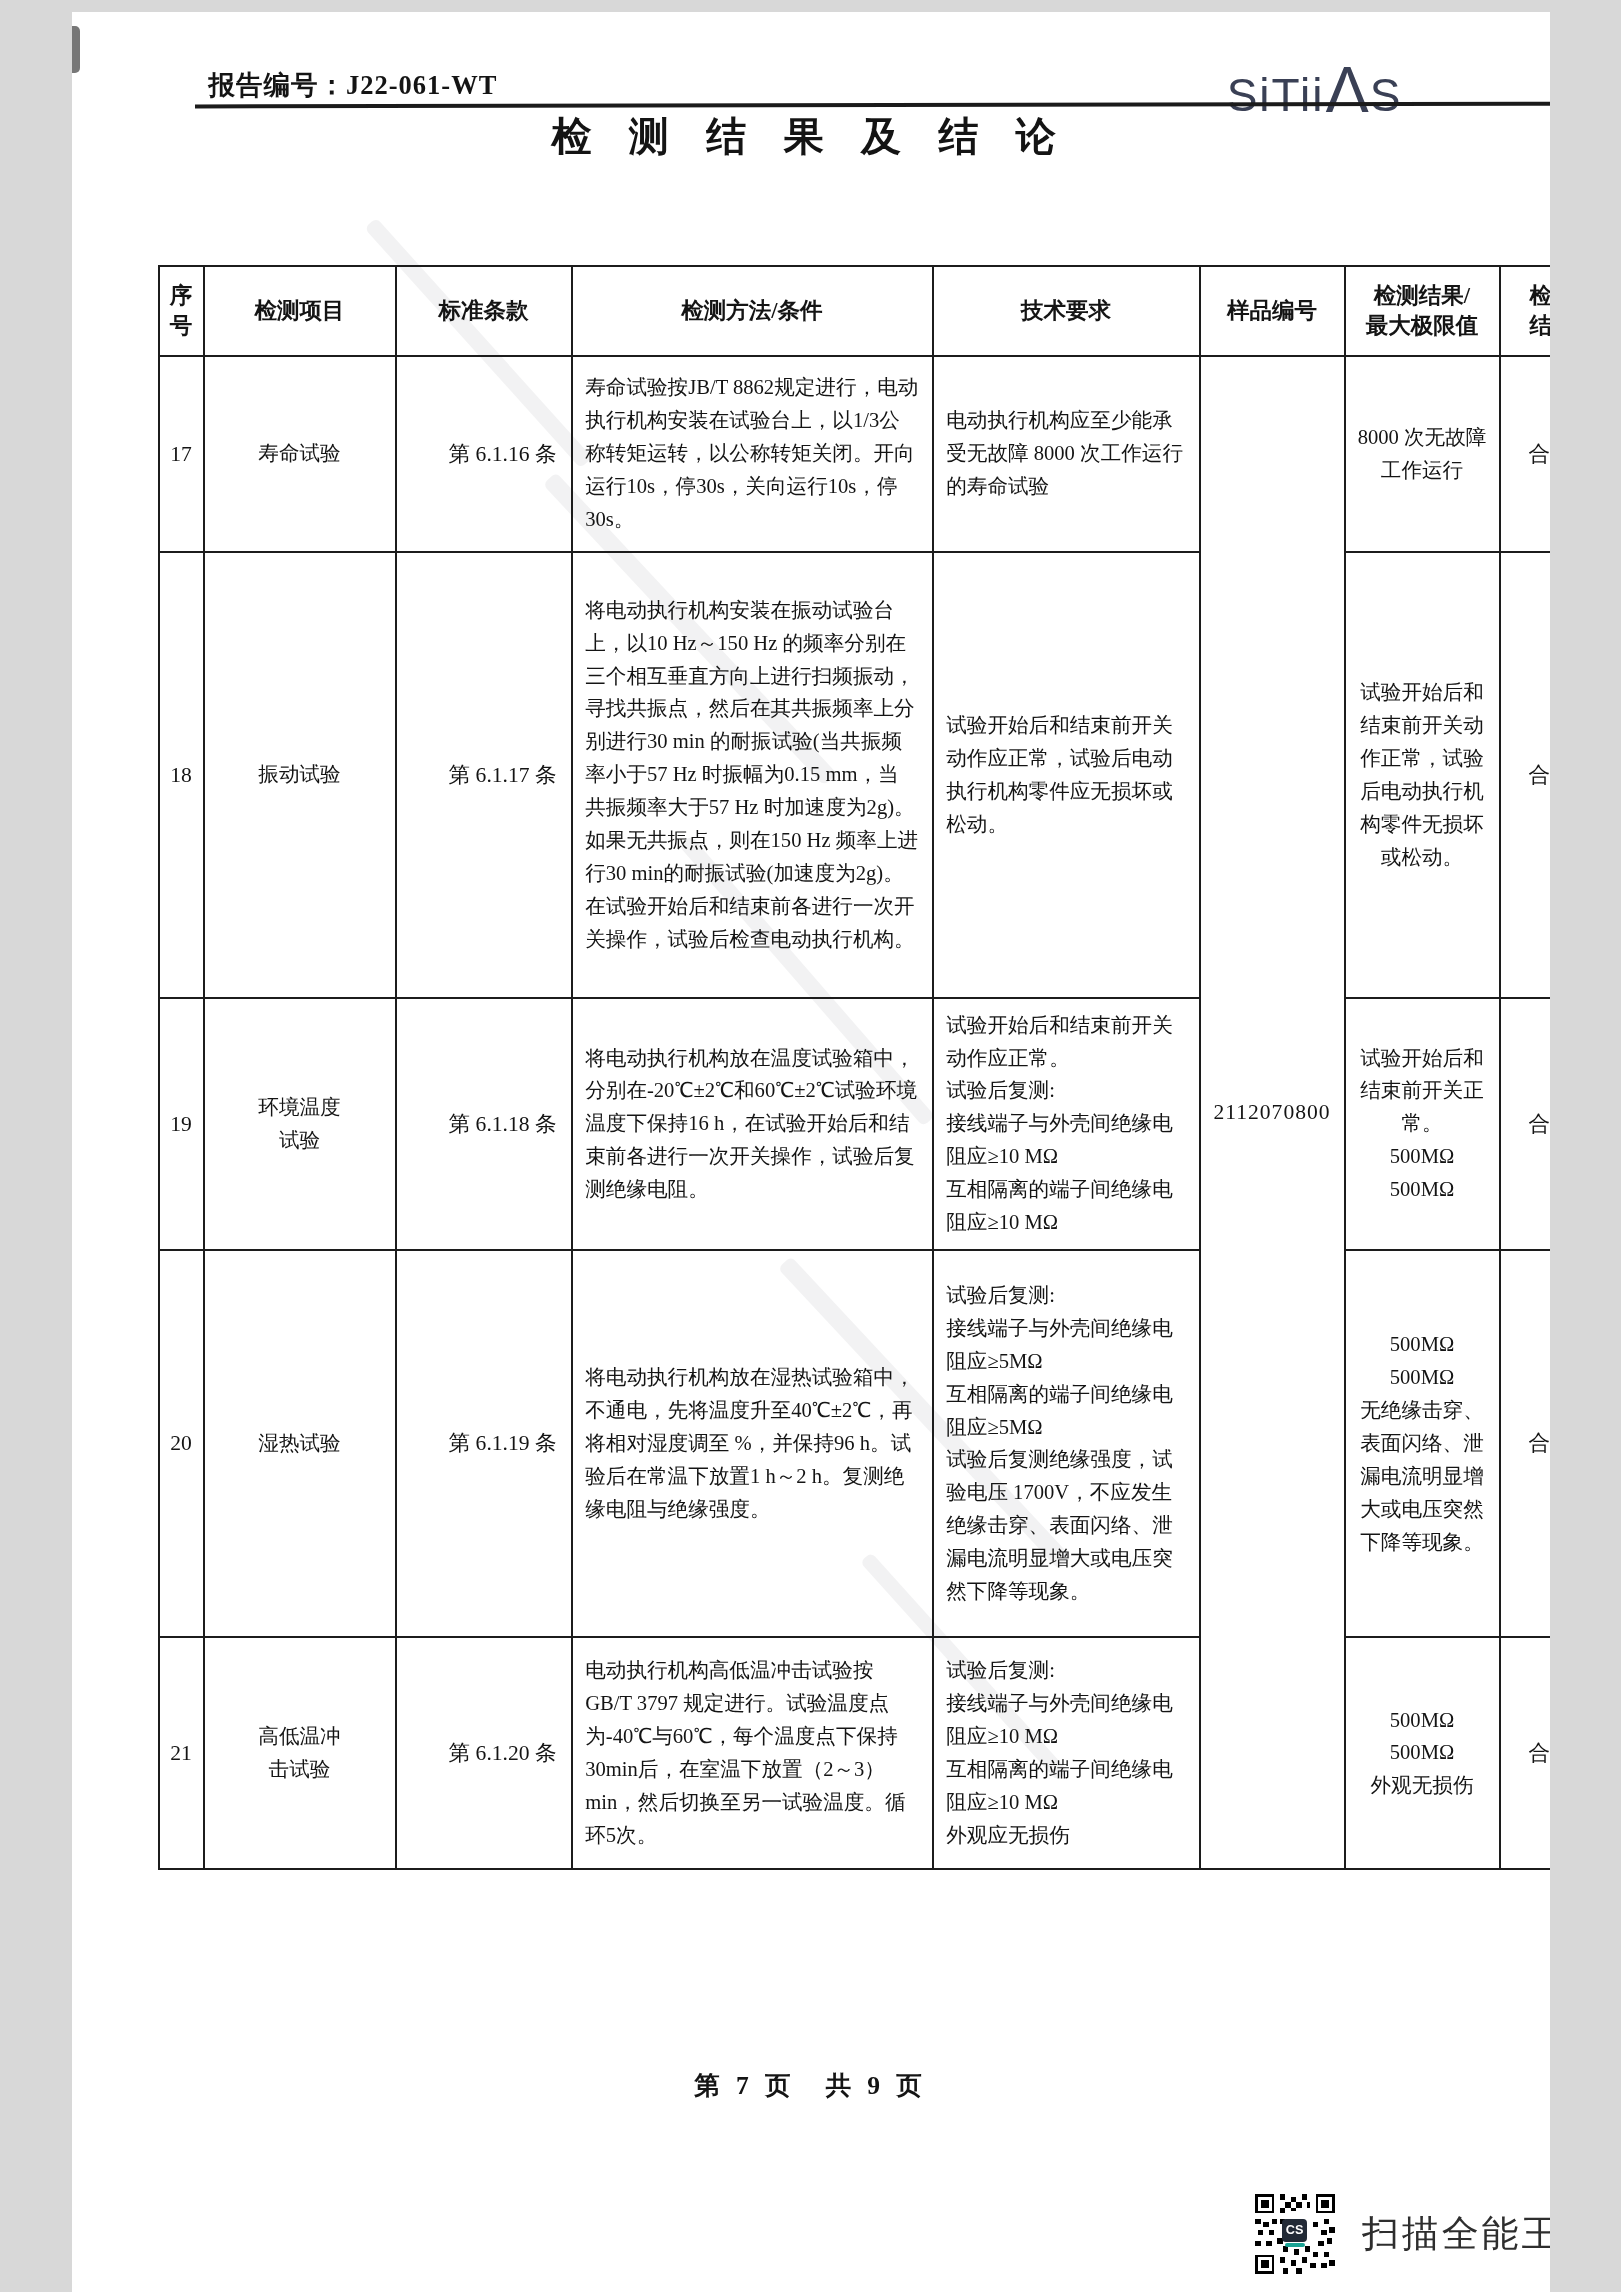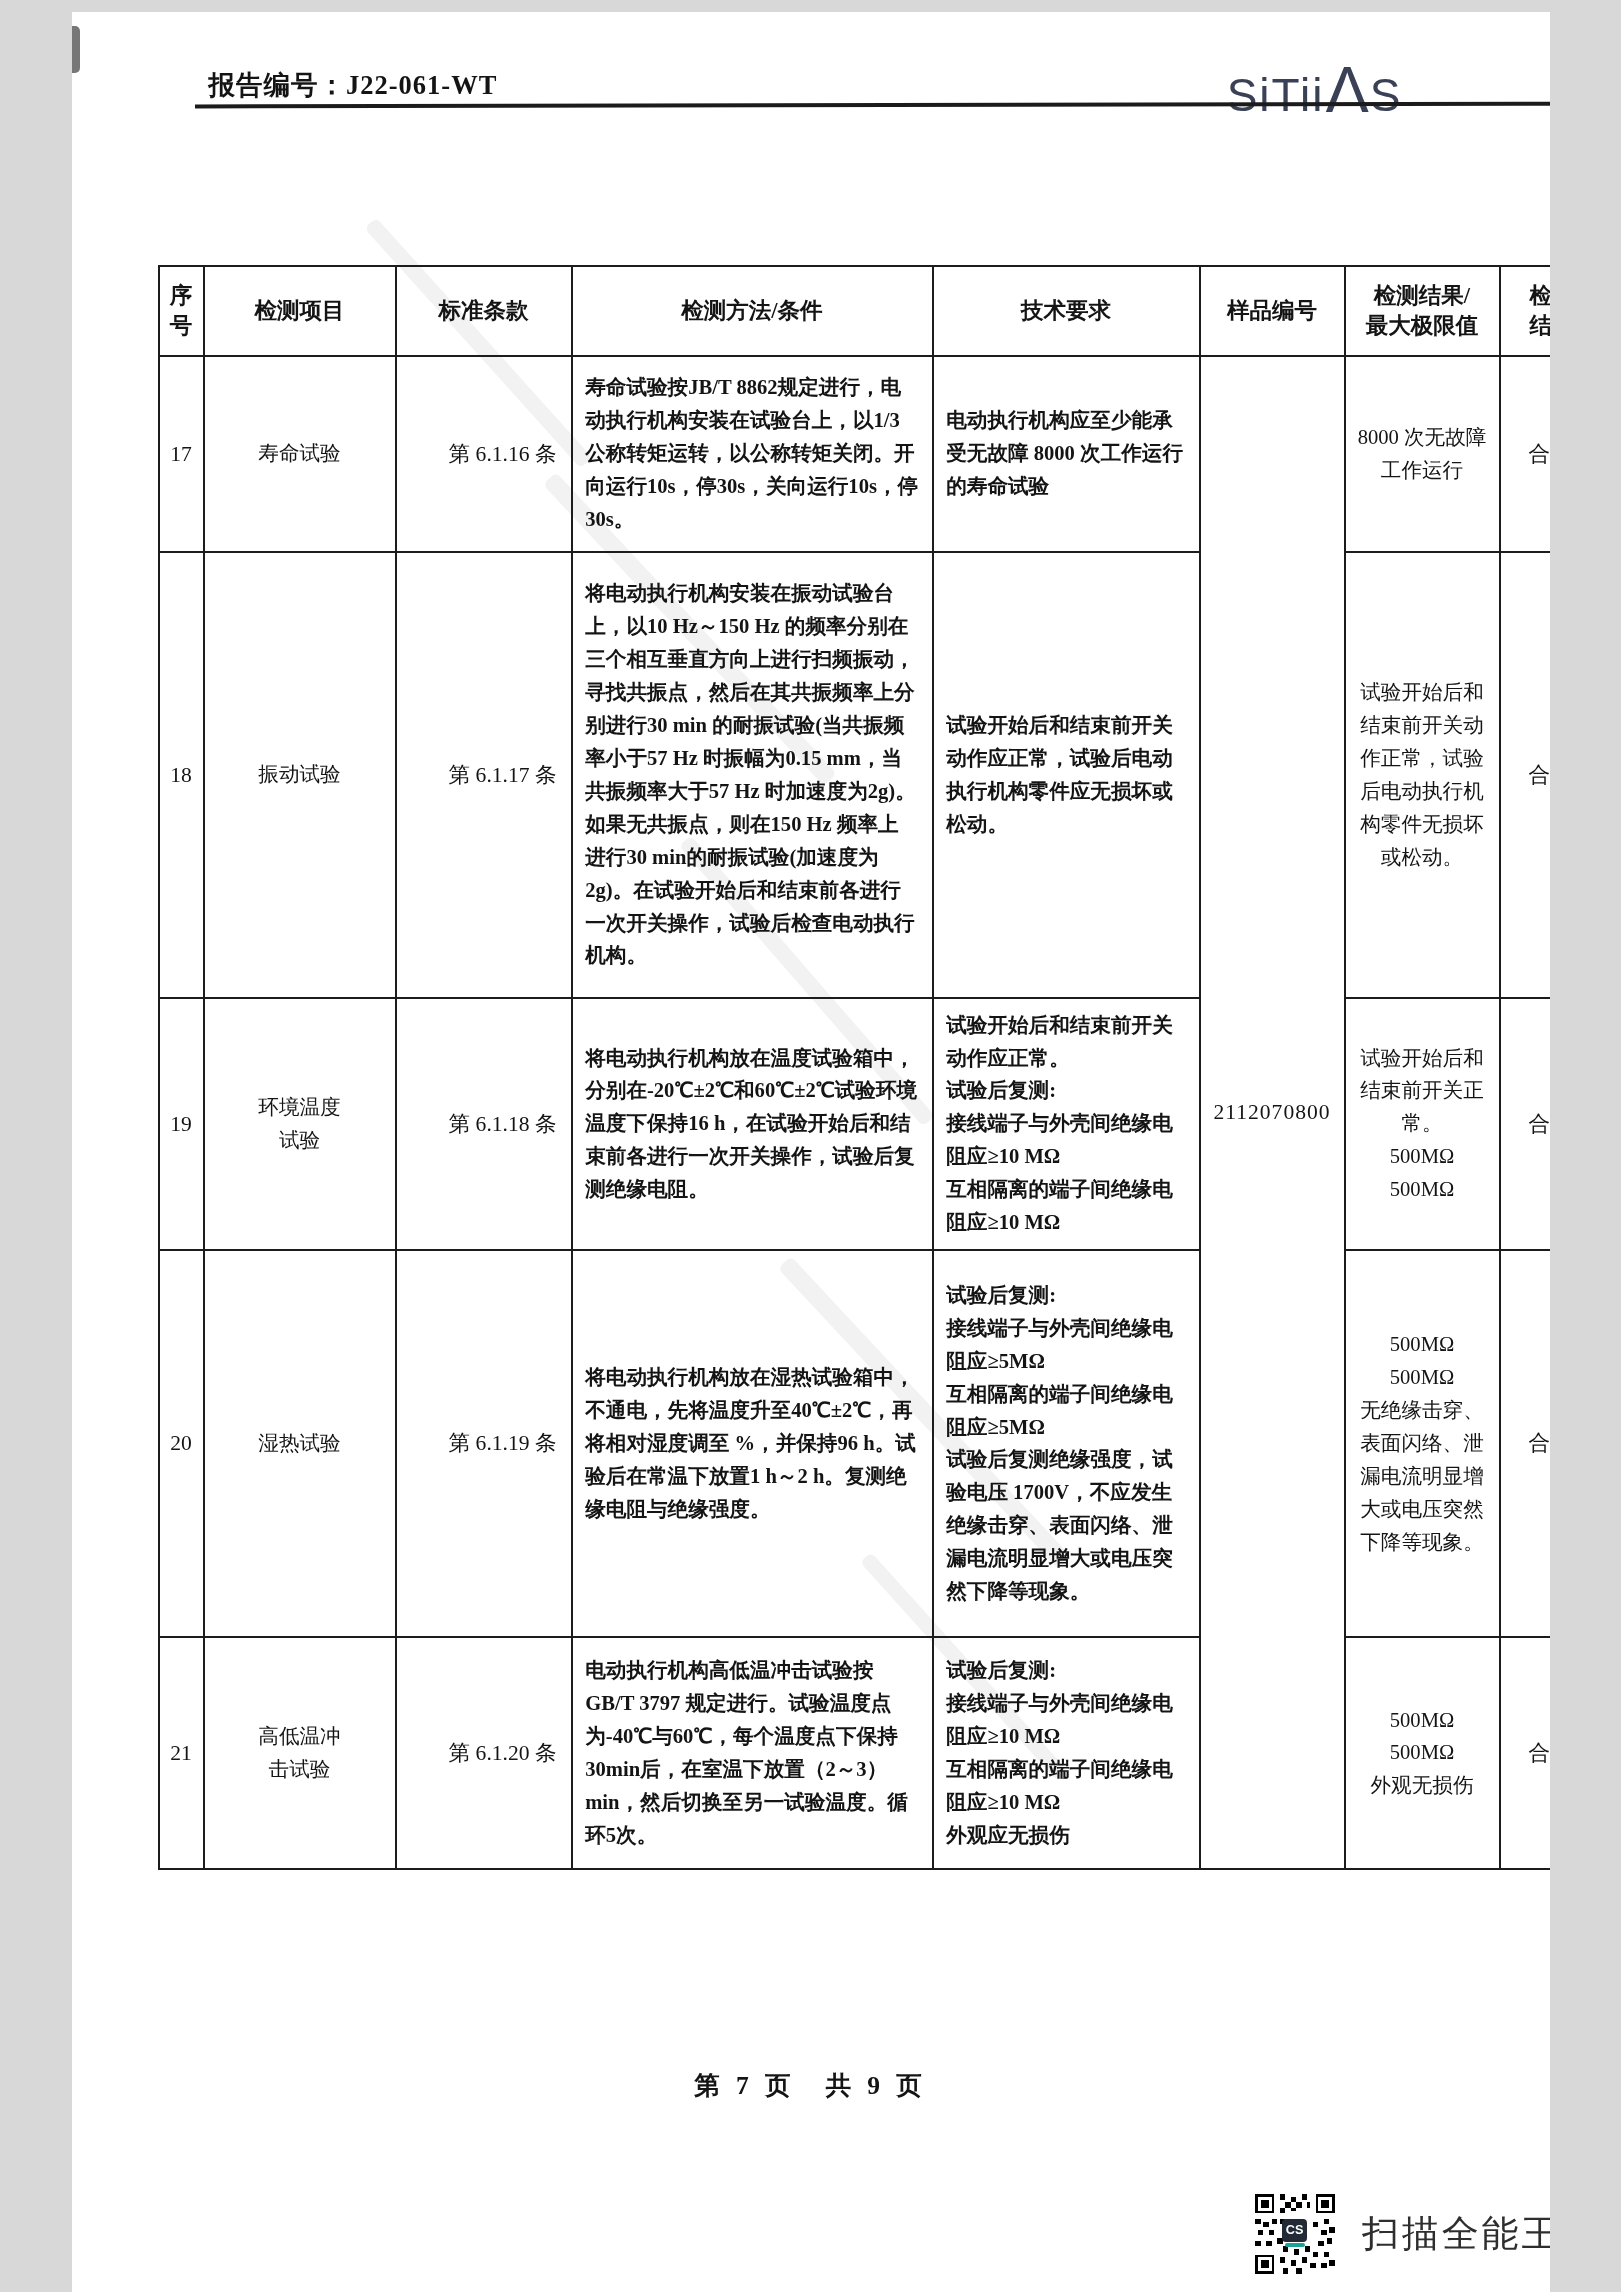--- a/index.html
+++ b/index.html
@@ -58,21 +58,21 @@
     padding:7.8px 9.8px;
     word-break:break-word;
   }
   .results thead th{
     font-size:22.5px; font-weight:bold; text-align:center;
     height:80px; padding:3.9px 2px; line-height:1.35;
   }
   td.c-no, td.c-item, td.c-clause, td.c-sample, td.c-result, td.c-conclusion{ text-align:center; }
   td.c-no{ font-size:21.6px;border-radius:7px; }
   td.c-clause{ font-size:21.6px;padding-left:48px; }
-  td.c-method, td.c-req{ text-align:left; padding:9.8px 12.7px;font-weight:bold; }
+  td.c-method, td.c-req{ text-align:left; padding:9.8px 12.7px; }
   td.c-conclusion{ font-size:21.6px; letter-spacing:2px; }
   td.c-sample{ font-size:21.6px; letter-spacing:1px; }
   tr.r17{ height:196px; }
   tr.r18{ height:446px; }
   tr.r19{ height:240px; }
   tr.r20{ height:387px; }
   tr.r21{ height:232px; }
   
   .page-info{
     position:absolute; left:0; top:2056px; width:100%;
@@ -110,20 +110,21 @@
   <div class="report-no">报告编号：J22-061-WT</div>
 
   <div class="brand">
     <span class="b-side">SiTii</span>
     <span class="b-mid">Λ</span>
     <span class="b-side">S</span>
   </div>
 
   <div class="header-rule"></div>
 
+  <div class="doc-title">检 测 结 果 及 结 论</div>
 
   <div class="wm a"></div>
   <div class="wm b"></div>
   <div class="wm c"></div>
   <div class="wm d"></div>
   <div class="wm e"></div>
 
   <table class="results">
     <colgroup>
       <col style="width:45px">

